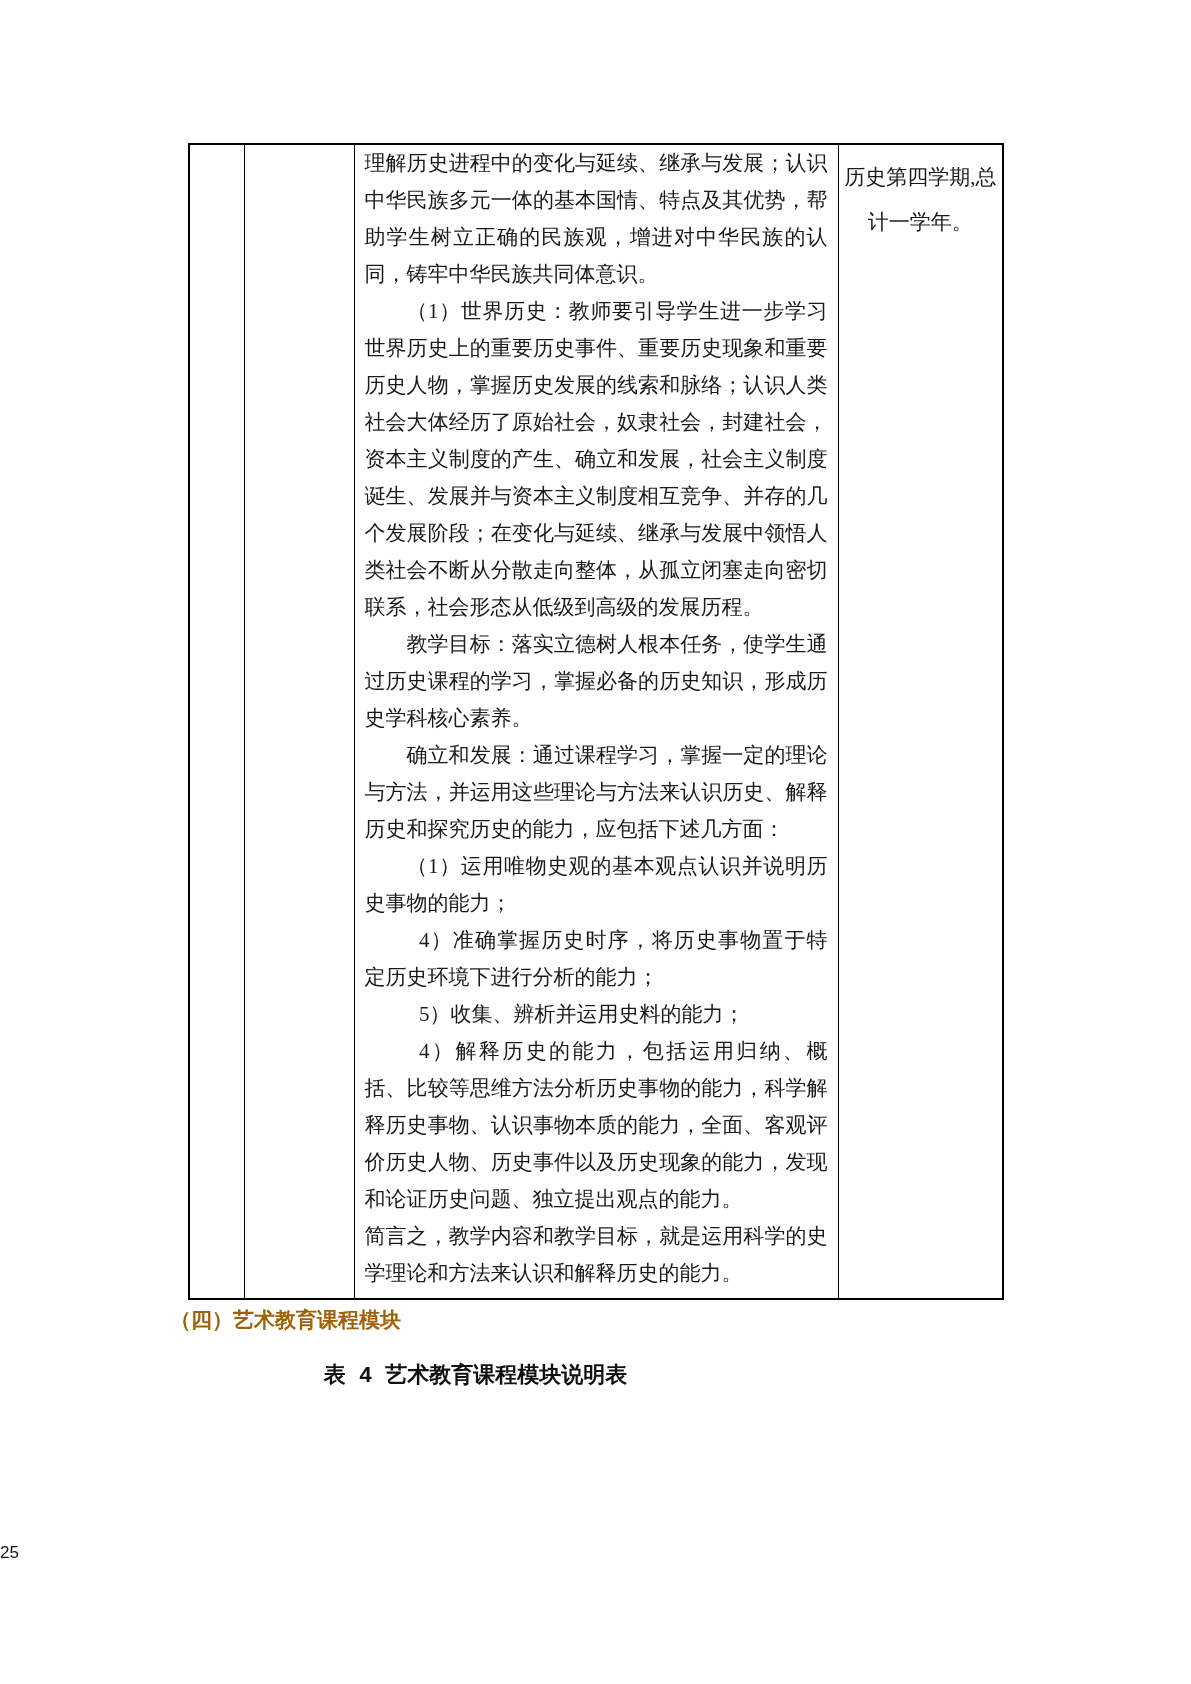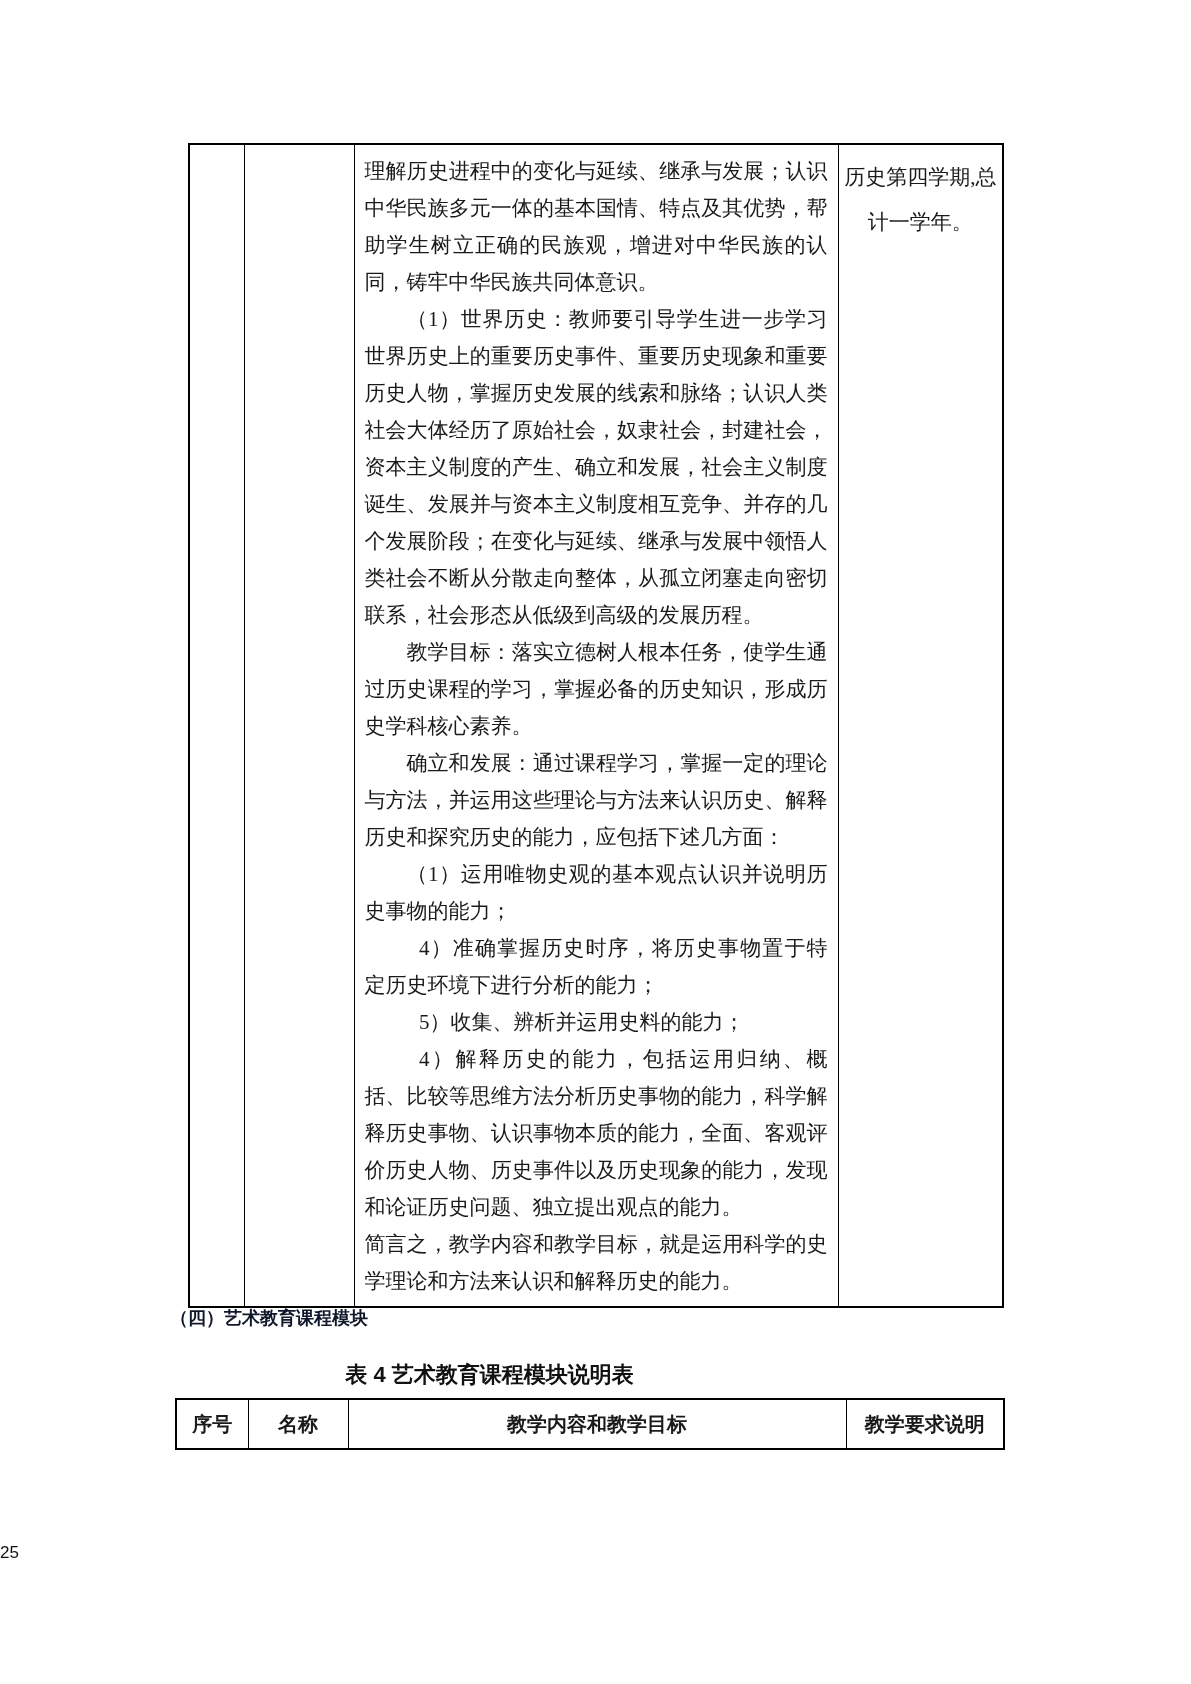--- a/index.html
+++ b/index.html
@@ -25,21 +25,21 @@
     left: 188px;
     top: 143px;
     width: 814px;
   }
   .table1 td {
     border: 1px solid #000;
     vertical-align: top;
   }
   table.doc-table { border: 2px solid #000; }
   .table1 td.cell-content {
-    padding: 8px 10px 6px 10px;
+    padding: 0 10px 6px 10px;
     height: 1146px;
     margin-top: 15px;
   }
   .para {
     font-size: 21px;
     line-height: 37px;
     text-align: justify;
     text-justify: inter-ideograph;
   }
   .para b { font-weight: normal; }
@@ -53,30 +53,30 @@
     text-align: center;
   }
 
   
   .section-heading {
     position: absolute;
     left: 170px;
     top: 1306px;
     font-family: Liberation Serif, serif;
     font-weight: bold;
-    font-size: 18px;
-    color: #0f172a;
+    font-size: 21px;
+    color: #a16207;
   }
   .table-caption {
     position: absolute;
-    left: 14px;
+    left: 0;
     top: 1360px;
     width: 951px;
     text-align: center;
-    font-family: Liberation Sans, sans-serif;
+    font-family: Liberation Mono, monospace;
     font-weight: bold;
     font-size: 22px;
     color: #111;
   }
 
   
   .table2 {
     position: absolute;
     left: 175px;
     top: 1398px;
@@ -132,32 +132,16 @@
       </td>
       <td class="cell-note">历史第四学期,总计一学年。</td>
     </tr>
   </tbody>
     </table>
 
   <div class="section-heading">（四）艺术教育课程模块</div>
 
   <div class="table-caption">表 4 艺术教育课程模块说明表</div>
 
-  <table class="doc-table table2">
-    <colgroup>
-      <col style="width:72px">
-        <col style="width:100px">
-        <col style="width:498px">
-        <col style="width:158px">
-    </colgroup>
-    <tbody>
-        <tr>
-      <th>序号</th>
-      <th>名称</th>
-      <th>教学内容和教学目标</th>
-      <th>教学要求说明</th>
-    </tr>
-  </tbody>
-    </table>
 
   <div class="page-number">25</div>
 
 </div>
 
 </body></html>

